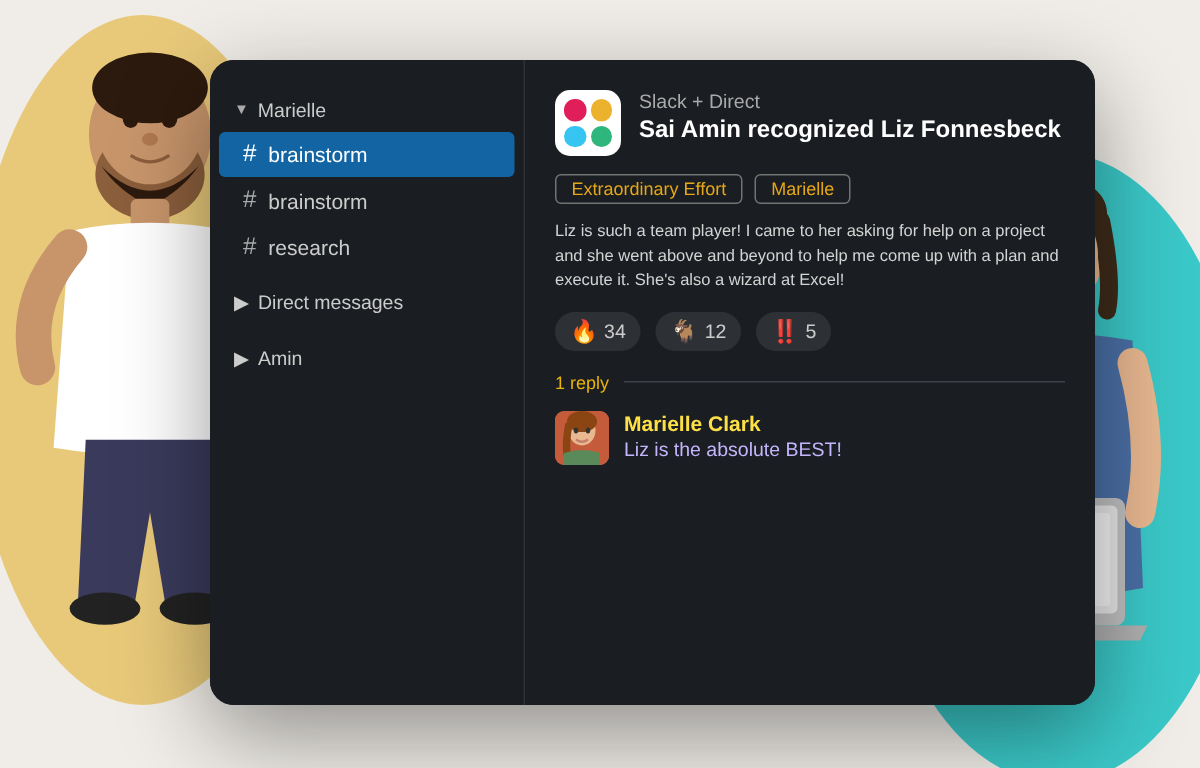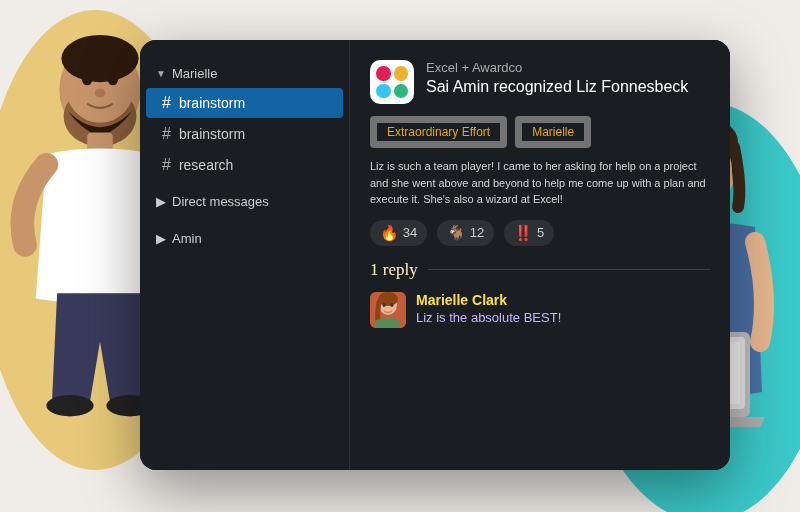--- a/index.html
+++ b/index.html
@@ -173,33 +173,33 @@
 
     .post-app-name {
       color: #aaa;
       font-size: 13px;
       margin-bottom: 2px;
     }
 
     .post-recognition {
       color: #fff;
       font-size: 16px;
-      font-weight: 400;
+      font-weight: 700;
       line-height: 1.3;
     }
 
     
     .tags {
       display: flex;
       gap: 8px;
       margin: 10px 0;
     }
 
     .tag {
-      border: 7px solid #737373;
+      border: 1px solid #737373;
       color: #e6a817;
       padding: 2px 10px;
       border-radius: 4px;
       font-size: 12px;
       font-weight: 500;
     }
 
     
     .post-body {
       color: #d4d4d4;
@@ -233,25 +233,24 @@
 
     
     .reply-divider {
       display: flex;
       align-items: center;
       gap: 10px;
       margin-bottom: 12px;
     }
 
     .reply-count {
-      color: #fef9c3;
-      font-size: 17px;
+      color: #eab308;
+      font-size: 12px;
       white-space: nowrap;
       cursor: pointer;
-      font-family: Liberation Serif, serif;
     }
 
     .reply-line {
       flex: 1;
       height: 1px;
       background: #3d4046;
     }
 
     
     .reply {
@@ -446,21 +445,21 @@
       <div class="post-header">
         <div class="slack-logo">
           <div class="slack-grid">
             <div class="slack-cell red"></div>
             <div class="slack-cell yellow"></div>
             <div class="slack-cell blue"></div>
             <div class="slack-cell green"></div>
           </div>
         </div>
         <div class="post-title">
-          <div class="post-app-name">Excel + Awardco</div>
+          <div class="post-app-name">Slack + Direct</div>
           <div class="post-recognition">Sai Amin recognized Liz Fonnesbeck</div>
         </div>
       </div>
 
       <div class="tags">
         <div class="tag">Extraordinary Effort</div>
         <div class="tag">Marielle</div>
       </div>
 
       <div class="post-body">Liz is such a team player! I came to her asking for help on a project and she went above and beyond to help me come up with a plan and execute it. She's also a wizard at Excel!</div>

